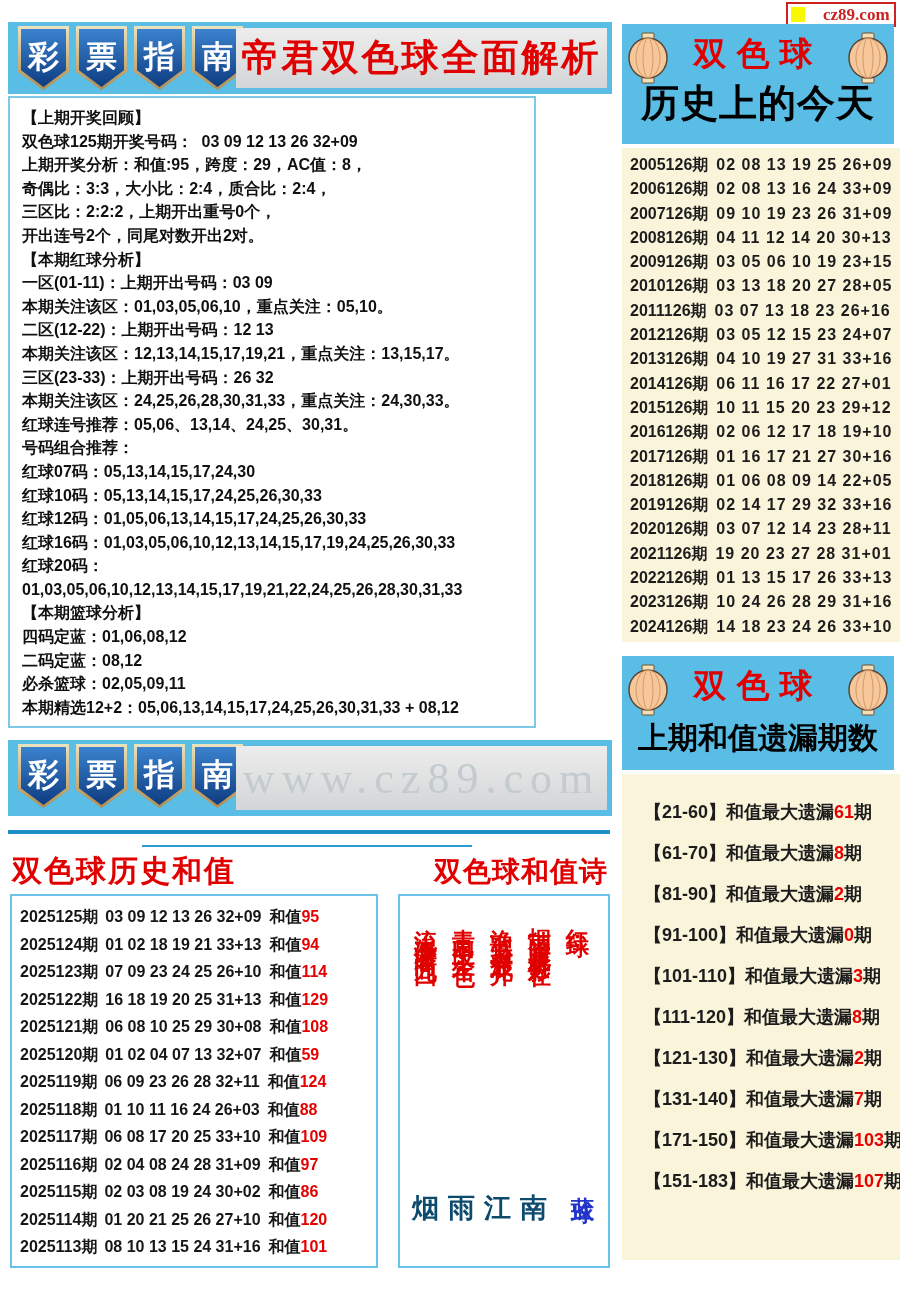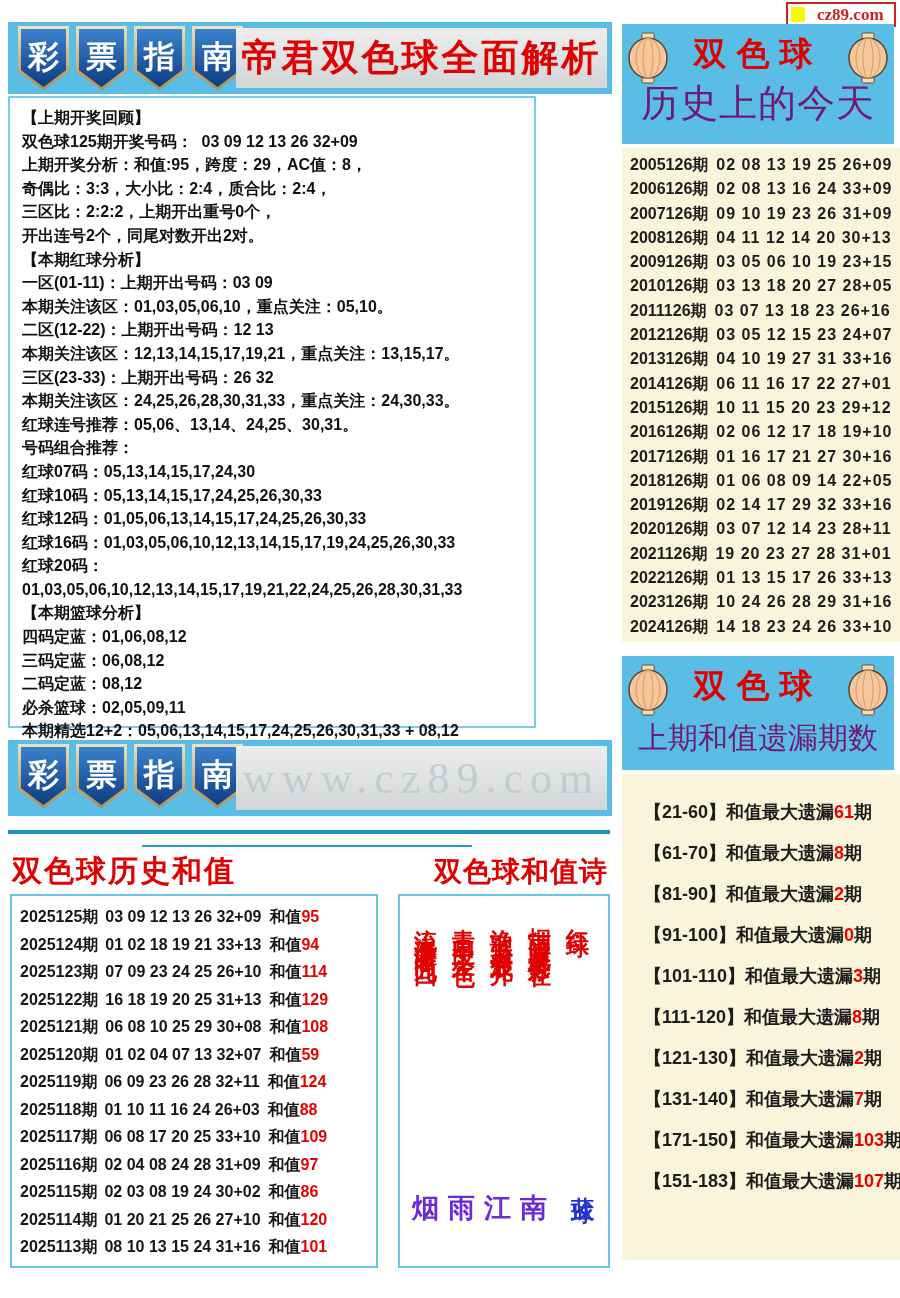--- a/index.html
+++ b/index.html
@@ -51,41 +51,41 @@
 
   
   .poem-box { position:absolute; left:398px; top:894px; width:212px; height:374px;
               border:2px solid #6CC3E8; background:#fff; }
   .poem-cols { position:absolute; top:14px; right:12px; height:278px;
                writing-mode:vertical-rl; }
   .poem-line { color:#E00000; font-weight:bold; font-family:"Liberation Serif",serif;
                font-size:23px; line-height:38px; letter-spacing:6px; }
   .poem-sign { position:absolute; left:12px; top:282px; width:186px;
                display:flex; align-items:flex-start; justify-content:space-between; }
-  .sign-name { color:#6d28d9; font-weight:bold; font-family:Liberation Sans, sans-serif;
+  .sign-name { color:#0c4a6e; font-weight:bold; font-family:Liberation Sans, sans-serif;
                font-size:27px; letter-spacing:9px; padding-top:12px; }
   .sign-blue { color:#2233CC; font-weight:bold; font-family:"Liberation Serif",serif;
                font-size:23px; writing-mode:vertical-rl; letter-spacing:4px; }
 
   
   .logo { position:absolute; left:786px; top:2px; width:110px; height:25px;
           border:2px solid #CC2222; background:#fff; display:flex; align-items:center;
-          gap:12px; padding:0 3px; }
+          gap:18px; padding:0 3px; }
   .logo-sq { width:14px; height:15px; background:#F8F800; }
   .logo-text { color:#CC2222; font-family:"Liberation Serif",serif; font-weight:bold; font-size:17px; }
 
   .rpanel { position:absolute; left:622px; width:272px; background:#5ABDE5; }
   .rpanel1 { top:24px; height:120px; }
   .rpanel2 { top:656px; height:114px; }
   .lantern { position:absolute; top:8px; }
   .lantern.l { left:3px; } .lantern.r { right:3px; }
   .rp-top { position:absolute; top:8px; width:100%; text-align:center;
             font-size:33px; letter-spacing:10px; }
   .rp-main { position:absolute; top:54px; width:100%; text-align:center;
-             color:#701a75; font-weight:normal; }
+             color:#000000; font-weight:bold; }
   .rp-main1 { font-size:38px; letter-spacing:1px; }
   .rp-main2 { font-size:30px; top:62px; }
 
   .rlist { position:absolute; left:622px; width:316px; background:#FAF4DA; }
   .rlist1 { top:148px; height:494px; padding:5px 0 0 8px; }
   .rlist2 { top:774px; height:486px; padding:18px 0 0 22px; }
   .rh-row { font-size:16px; font-weight:700; color:#1C1C1C; line-height:24.3px; white-space:nowrap; }
   .rh-row .balls { margin-left:8px; letter-spacing:1px; }
   .om-row { font-size:18px; font-weight:700; color:#1C1C1C; height:41px; line-height:41px; white-space:nowrap; }
   .om-row .om-val { color:#E60000; }
@@ -163,21 +163,20 @@
       <div class="an-line">红球12码：01,05,06,13,14,15,17,24,25,26,30,33</div>
 
       <div class="an-line">红球16码：01,03,05,06,10,12,13,14,15,17,19,24,25,26,30,33</div>
 
       <div class="an-line">红球20码：01,03,05,06,10,12,13,14,15,17,19,21,22,24,25,26,28,30,31,33</div>
 
       <div class="an-line">【本期篮球分析】</div>
 
       <div class="an-line">四码定蓝：01,06,08,12</div>
 
-      <div class="an-line">三码定蓝：06,08,12</div>
 
       <div class="an-line">二码定蓝：08,12</div>
 
       <div class="an-line">必杀篮球：02,05,09,11</div>
 
       <div class="an-line">本期精选12+2：05,06,13,14,15,17,24,25,26,30,31,33 + 08,12</div>
     </div>
 
   <div class="band band2">
     <div class="badges">

